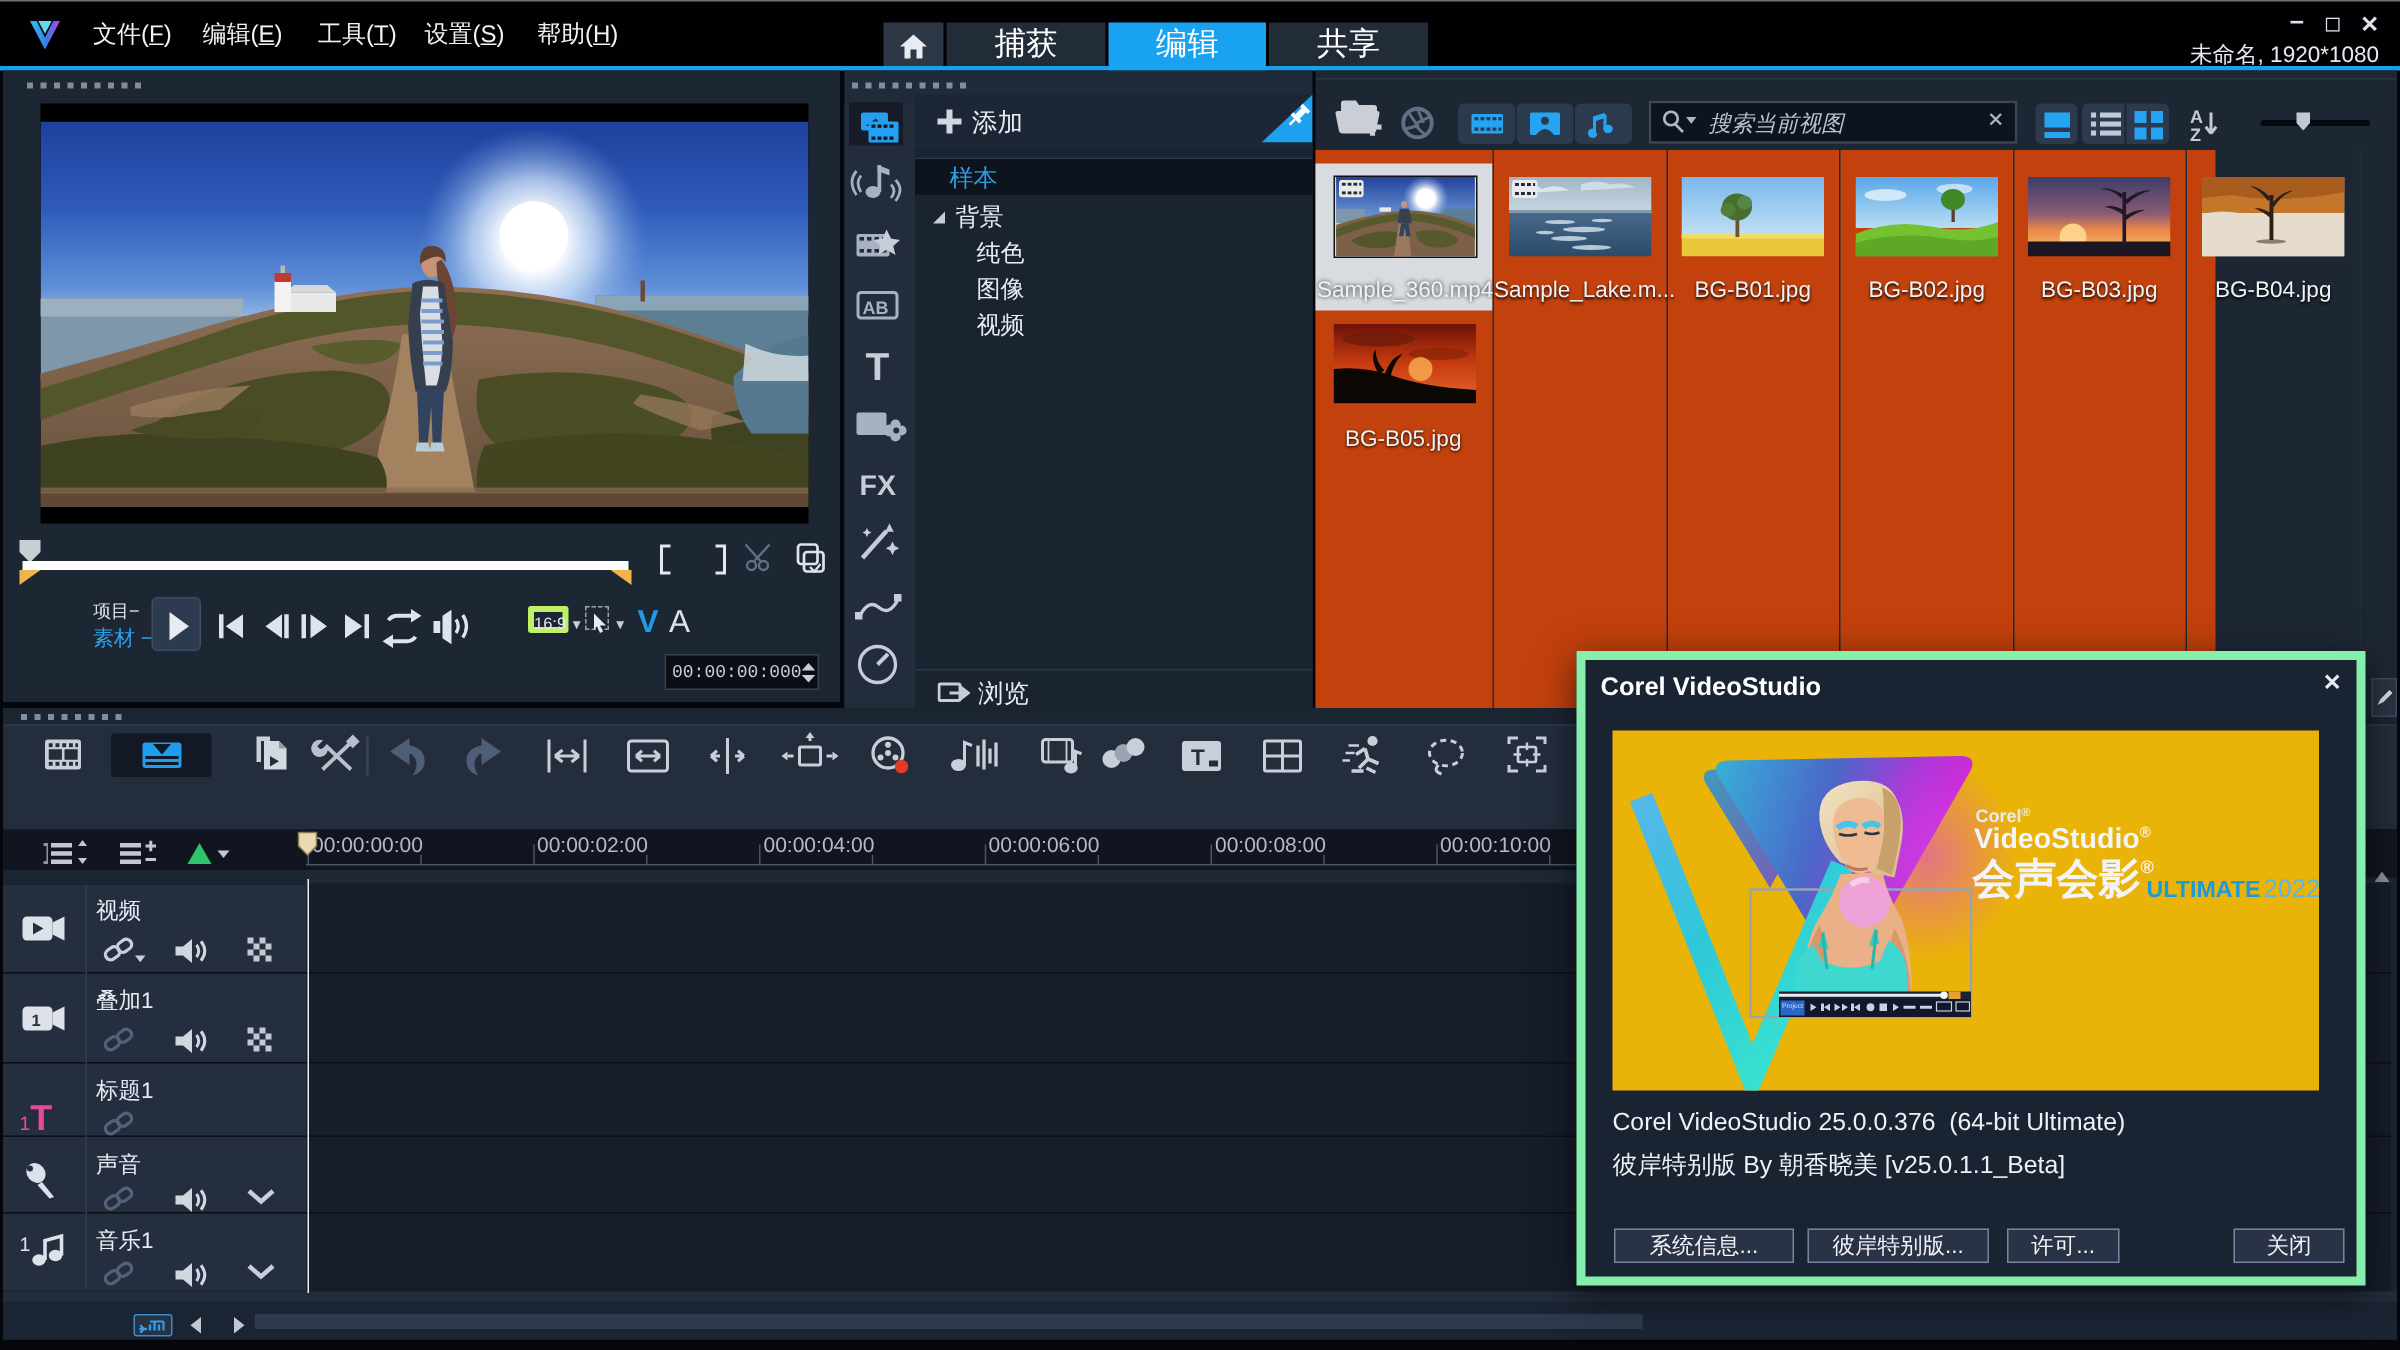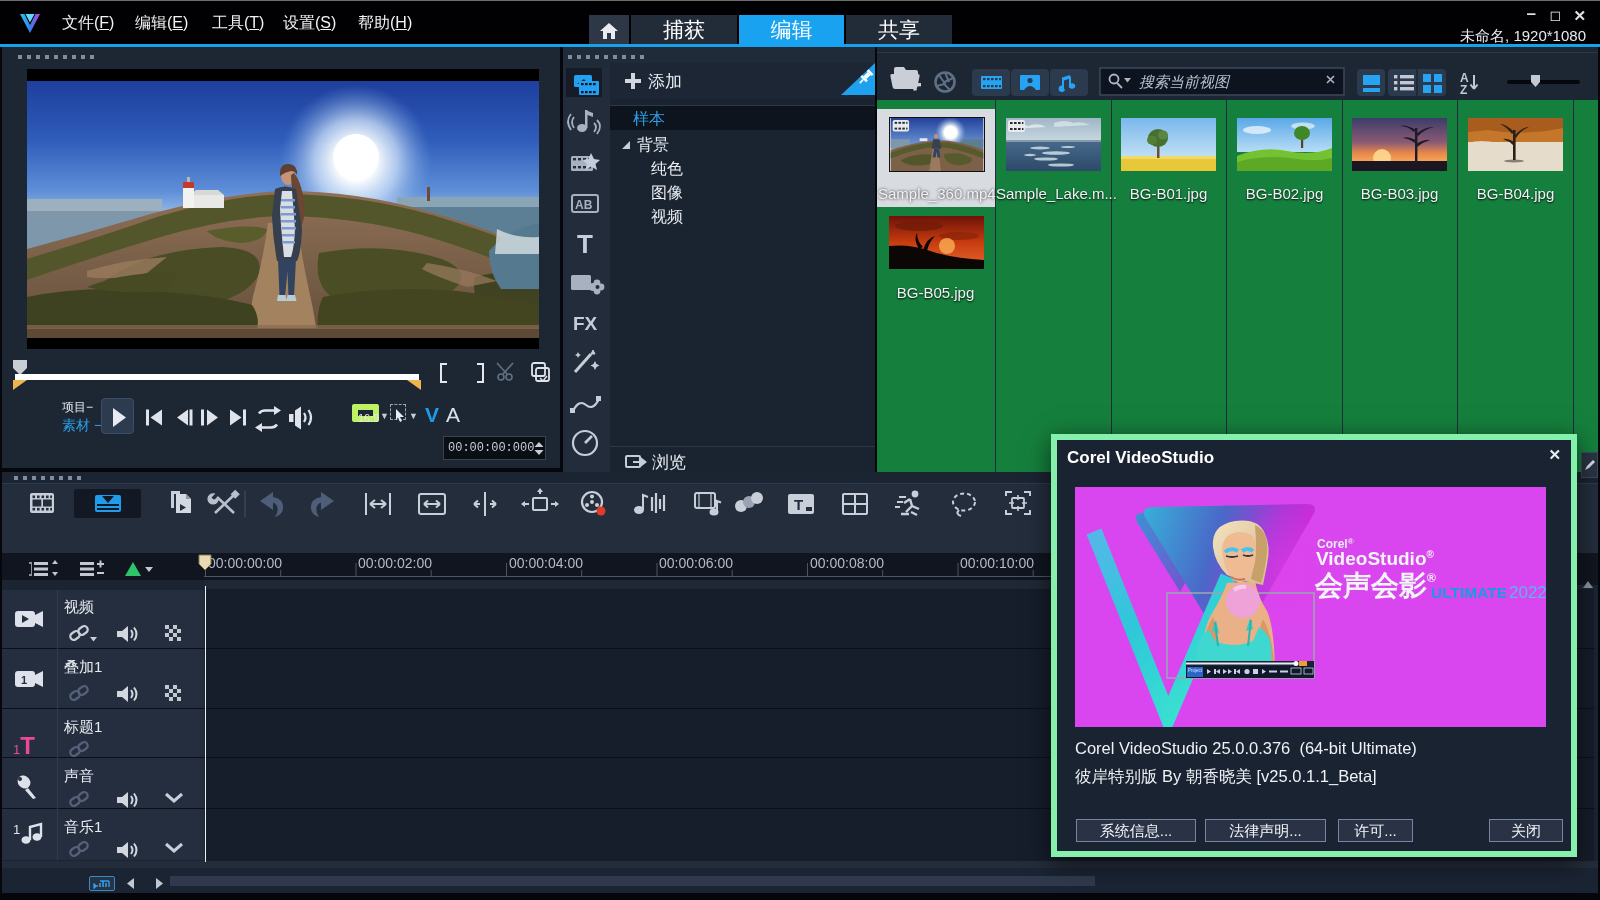--- a/index.html
+++ b/index.html
@@ -15,35 +15,35 @@
 
 #preview{position:absolute;left:2px;top:47px;width:558px;height:421px;background:#1d2734}
 #midpanel{position:absolute;left:563px;top:47px;width:312px;height:431px;background:#202b39}
 #libpanel{position:absolute;left:877px;top:47px;width:721px;height:431px;background:#1d2734}
 #timeline{position:absolute;left:2px;top:472px;width:1596px;height:421px;background:#1b2431}
 .dots{position:absolute;display:flex;gap:5px}
 .dots i{width:4px;height:4px;background:#848c9a}
 
 #vframe{position:absolute;left:25px;top:22px;width:512px;height:280px;background:#000}
 
-#grid{position:absolute;left:0px;top:53px;width:721px;height:378px;background:#15803d}
+#grid{position:absolute;left:0px;top:53px;width:600px;height:378px;background:#c2410c}
 .clabel{position:absolute;left:0;top:66px;width:115px;text-align:center;color:#f0f2f5;font-size:15px;white-space:nowrap}
 
 #tltoolbar{position:absolute;left:0;top:11px;width:1596px;height:70px;background:#232d3c;border-top:1px solid #2c3a52}
 #ruler{position:absolute;left:202px;top:81px;width:1394px;height:26px;background:#10151f}
 .throw{position:absolute;left:0;width:202px;background:#242e3e}
 .tsep{position:absolute;left:0;width:1592px;height:1px;background:#0c1016}
 .tlabel{position:absolute;left:62px;color:#e8ecf2;font-size:15px}
 .thico{position:absolute;left:10px}
 .lnk{position:absolute;left:66px}
 .spk{position:absolute;left:112px}
 .chk{position:absolute;left:162px}
 
 #dialog{position:absolute;left:1051px;top:434px;width:526px;height:423px;background:#1a2331;border:6px solid #86efac;box-shadow:0 6px 24px rgba(0,0,0,.6)}
-#splash{position:absolute;left:18px;top:47px;width:471px;height:240px;background:#d946ef}
+#splash{position:absolute;left:18px;top:47px;width:471px;height:240px;background:#eab308}
 .dlgbtn{position:absolute;top:379px;height:23px;background:#2a3345;border:1px solid #7785a0;color:#f2f4f8;font-size:15px;text-align:center;line-height:21px}
 </style></head>
 <body>
 
 <div id="menubar"></div>
 <svg class="abs" style="left:19px;top:12px" width="22" height="22" viewBox="0 0 22 22">
  <defs>
       <linearGradient id="lg1" x1="0" y1="0" x2="1" y2="0">
         <stop offset="0" stop-color="#27c8f0"></stop>
         <stop offset=".55" stop-color="#3a7ae8"></stop>
@@ -200,21 +200,21 @@
       <path d="M158 15.5 q2 -3 6 -3 l10 0 M176 26.5 q-2 3 -6 3 l-10 0"></path>
     </g>
     <g fill="#dfe4ec">
       <path d="M173 8 l7 4.5 -7 4.5 Z M161 25 l-7 4.5 7 4.5 Z"></path>
       <path d="M188 16 h4.5 v8 h-4.5 Z M194 12.5 l6 -4 v23 l-6 -4 Z"></path>
     </g>
     <g stroke="#dfe4ec" stroke-width="2.2" fill="none">
       <path d="M203 15 q3 4.5 0 9 M207.5 12 q5 7.5 0 15"></path>
     </g>
   </svg>
-  <div style="position:absolute;left:350px;top:357px;width:27px;height:18px;border:6px solid #bef264;border-radius:2px;color:#e6eaf0;font-size:11px;text-align:center;line-height:16px">16:9</div>
+  <div style="position:absolute;left:350px;top:357px;width:27px;height:18px;border:4px solid #bef264;border-radius:2px;color:#e6eaf0;font-size:11px;text-align:center;line-height:16px">16:9</div>
   <div style="position:absolute;left:378px;top:364px;color:#c8cdd6;font-size:9px">▼</div>
   <div style="position:absolute;left:388px;top:357px;width:16px;height:16px;border:1.5px dashed #9aa3b2"></div>
   <svg style="position:absolute;left:391px;top:361px" width="14" height="14">
       <path d="M3 1 L11 9 L7 9 L9 13 L7 14 L5 9.5 L3 12 Z" fill="#e8ecf2"></path>
     </svg>
   <div style="position:absolute;left:407px;top:364px;color:#c8cdd6;font-size:9px">▼</div>
   <div style="position:absolute;left:423px;top:356px;color:#1d9be8;font-size:21px;font-weight:bold">V</div>
   <div style="position:absolute;left:444px;top:356px;color:#dde2ea;font-size:21px">A</div>
   <div style="position:absolute;left:441px;top:389px;width:103px;height:24px;background:#0a0e15;border:1px solid #39424f;color:#c8ccd4;font-size:12px;font-family:'Liberation Mono',monospace;text-align:left;padding-left:4px;line-height:22px">00:00:00:000</div>
   <svg style="position:absolute;left:532px;top:395px" width="10" height="14">
@@ -1024,16 +1024,16 @@
       <text x="241" y="78" font-size="19" font-weight="bold" fill="#f2f4f8">VideoStudio<tspan font-size="10" dy="-7">®</tspan></text>
       <text x="240" y="108" font-size="28" font-weight="bold" fill="#f2f4f8">会声会影<tspan font-size="12" dy="-13">®</tspan></text>
       <text x="356" y="111" font-size="15.5" font-weight="bold" fill="#1a9bde">ULTIMATE</text>
       <text x="434" y="111" font-size="17" fill="#55b8ec">2022</text>
     </g>
   </svg>
   </div>
   <div style="position:absolute;left:18px;top:299px;color:#eef1f5;font-size:16.5px">Corel VideoStudio 25.0.0.376&nbsp; (64-bit Ultimate)</div>
   <div style="position:absolute;left:18px;top:326px;color:#eef1f5;font-size:16.5px">彼岸特别版 By 朝香晓美 [v25.0.1.1_Beta]</div>
   <div class="dlgbtn" style="left:19px;width:120px">系统信息...</div>
-  <div class="dlgbtn" style="left:148px;width:121px">法律声明...</div>
+  <div class="dlgbtn" style="left:148px;width:121px">彼岸特别版...</div>
   <div class="dlgbtn" style="left:281px;width:75px">许可...</div>
   <div class="dlgbtn" style="left:432px;width:74px">关闭</div>
 </div>
 
 </body></html>

